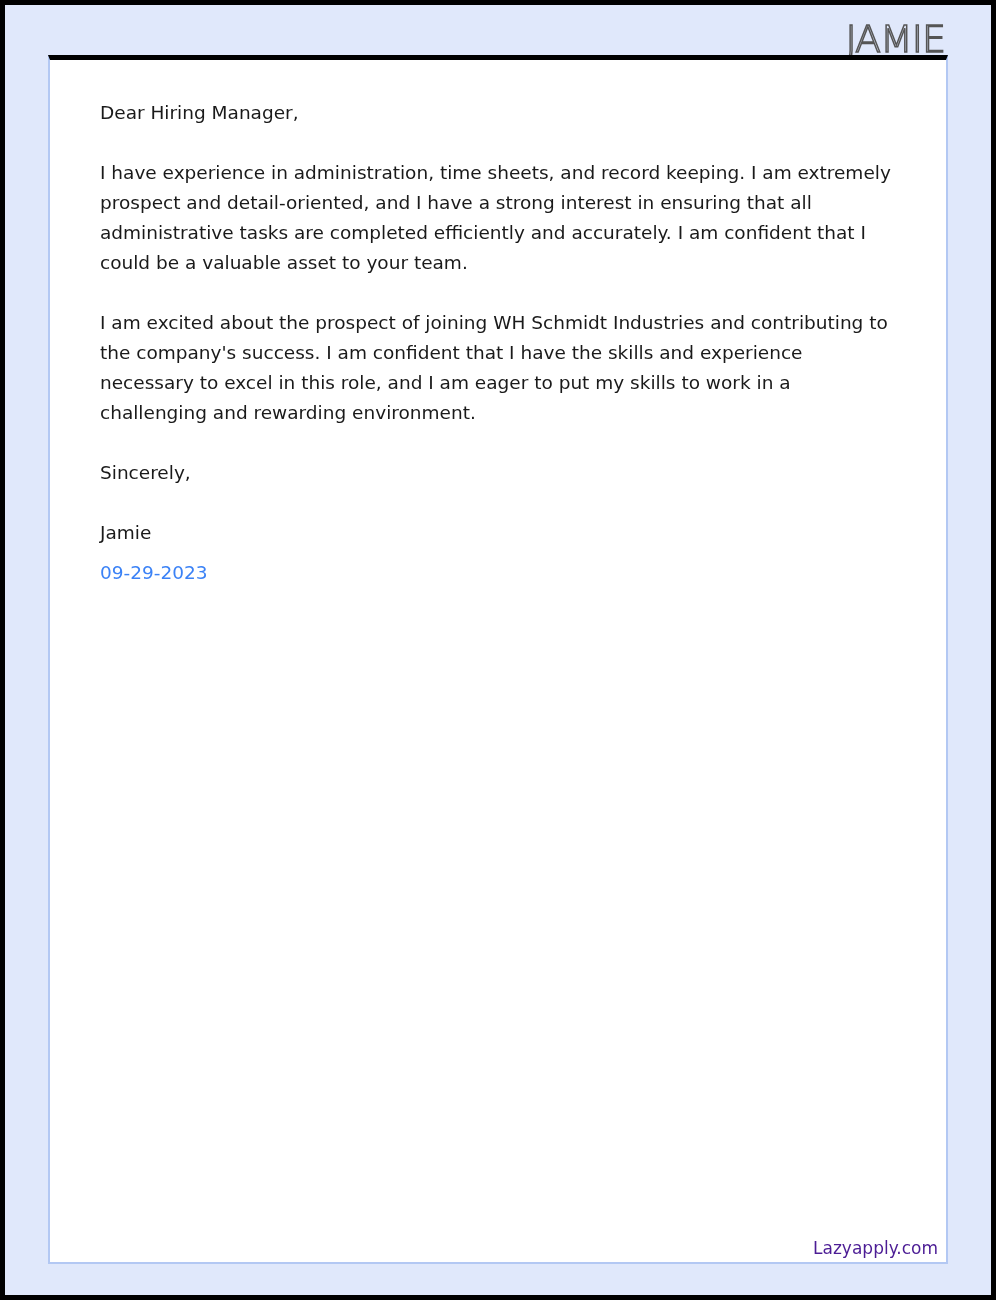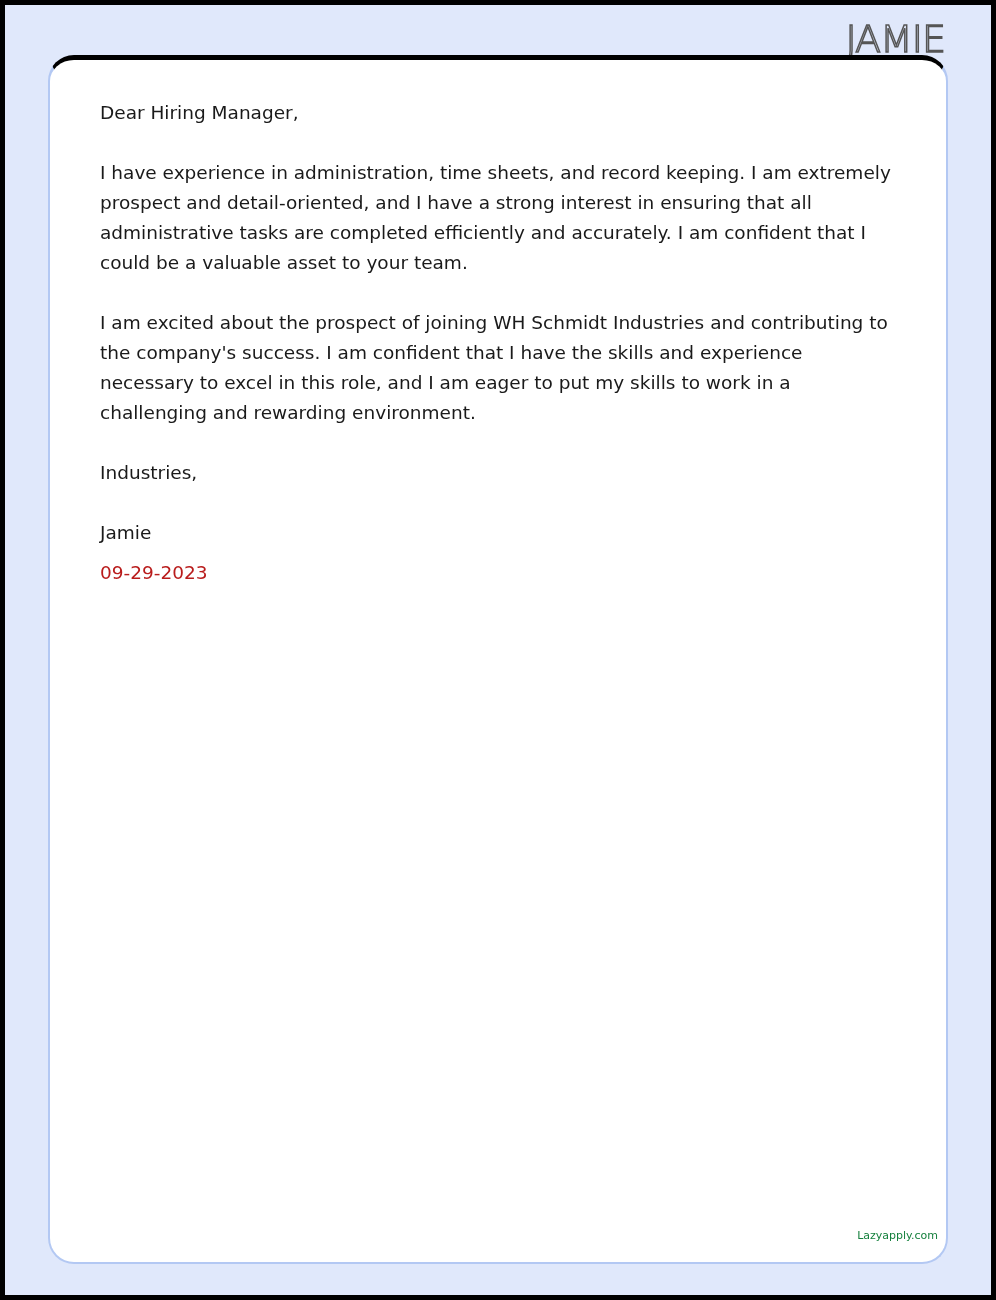--- a/index.html
+++ b/index.html
@@ -21,42 +21,41 @@
     line-height: 48px;
   }
   .card {
     position: absolute; left: 43px; top: 50px;
     width: 896px; height: 1202px;
     background: #fff;
     border-top: 5px solid #000;
     border-left: 2px solid #b3c8f3;
     border-right: 2px solid #b3c8f3;
     border-bottom: 2px solid #b3c8f3;
-    border-radius: 26px;
   }
   .letter {
     position: absolute; left: 50px; top: 38px; width: 800px;
     font-size: 18.5px; line-height: 30px; color: #1a1a1a;
   }
   .letter p { margin: 0 0 30px 0; }
   .letter .sig { margin-bottom: 10px; }
-  .letter .date { color: #b91c1c; margin: 0; }
+  .letter .date { color: #3b82f6; margin: 0; }
   .footer {
-    position: absolute; right: 8px; bottom: 20px;
-    font-size: 11px; color: #15803d;
+    position: absolute; right: 8px; bottom: 4px;
+    font-size: 17px; color: #4c1d95;
   }
 </style>
 </head>
 <body>
 
 <div class="name-title">JAMIE</div>
 
 <div class="card">
   <div class="letter">
     <p>Dear Hiring Manager,</p>
     <p>I have experience in administration, time sheets, and record keeping. I am extremely prospect and detail-oriented, and I have a strong interest in ensuring that all administrative tasks are completed efficiently and accurately. I am confident that I could be a valuable asset to your team.</p>
     <p>I am excited about the prospect of joining WH Schmidt Industries and contributing to the company's success. I am confident that I have the skills and experience necessary to excel in this role, and I am eager to put my skills to work in a challenging and rewarding environment.</p>
-    <p>Industries,</p>
+    <p>Sincerely,</p>
     <p class="sig">Jamie</p>
     <p class="date">09-29-2023</p>
   </div>
   <div class="footer">Lazyapply.com</div>
 </div>
 
 </body></html>

